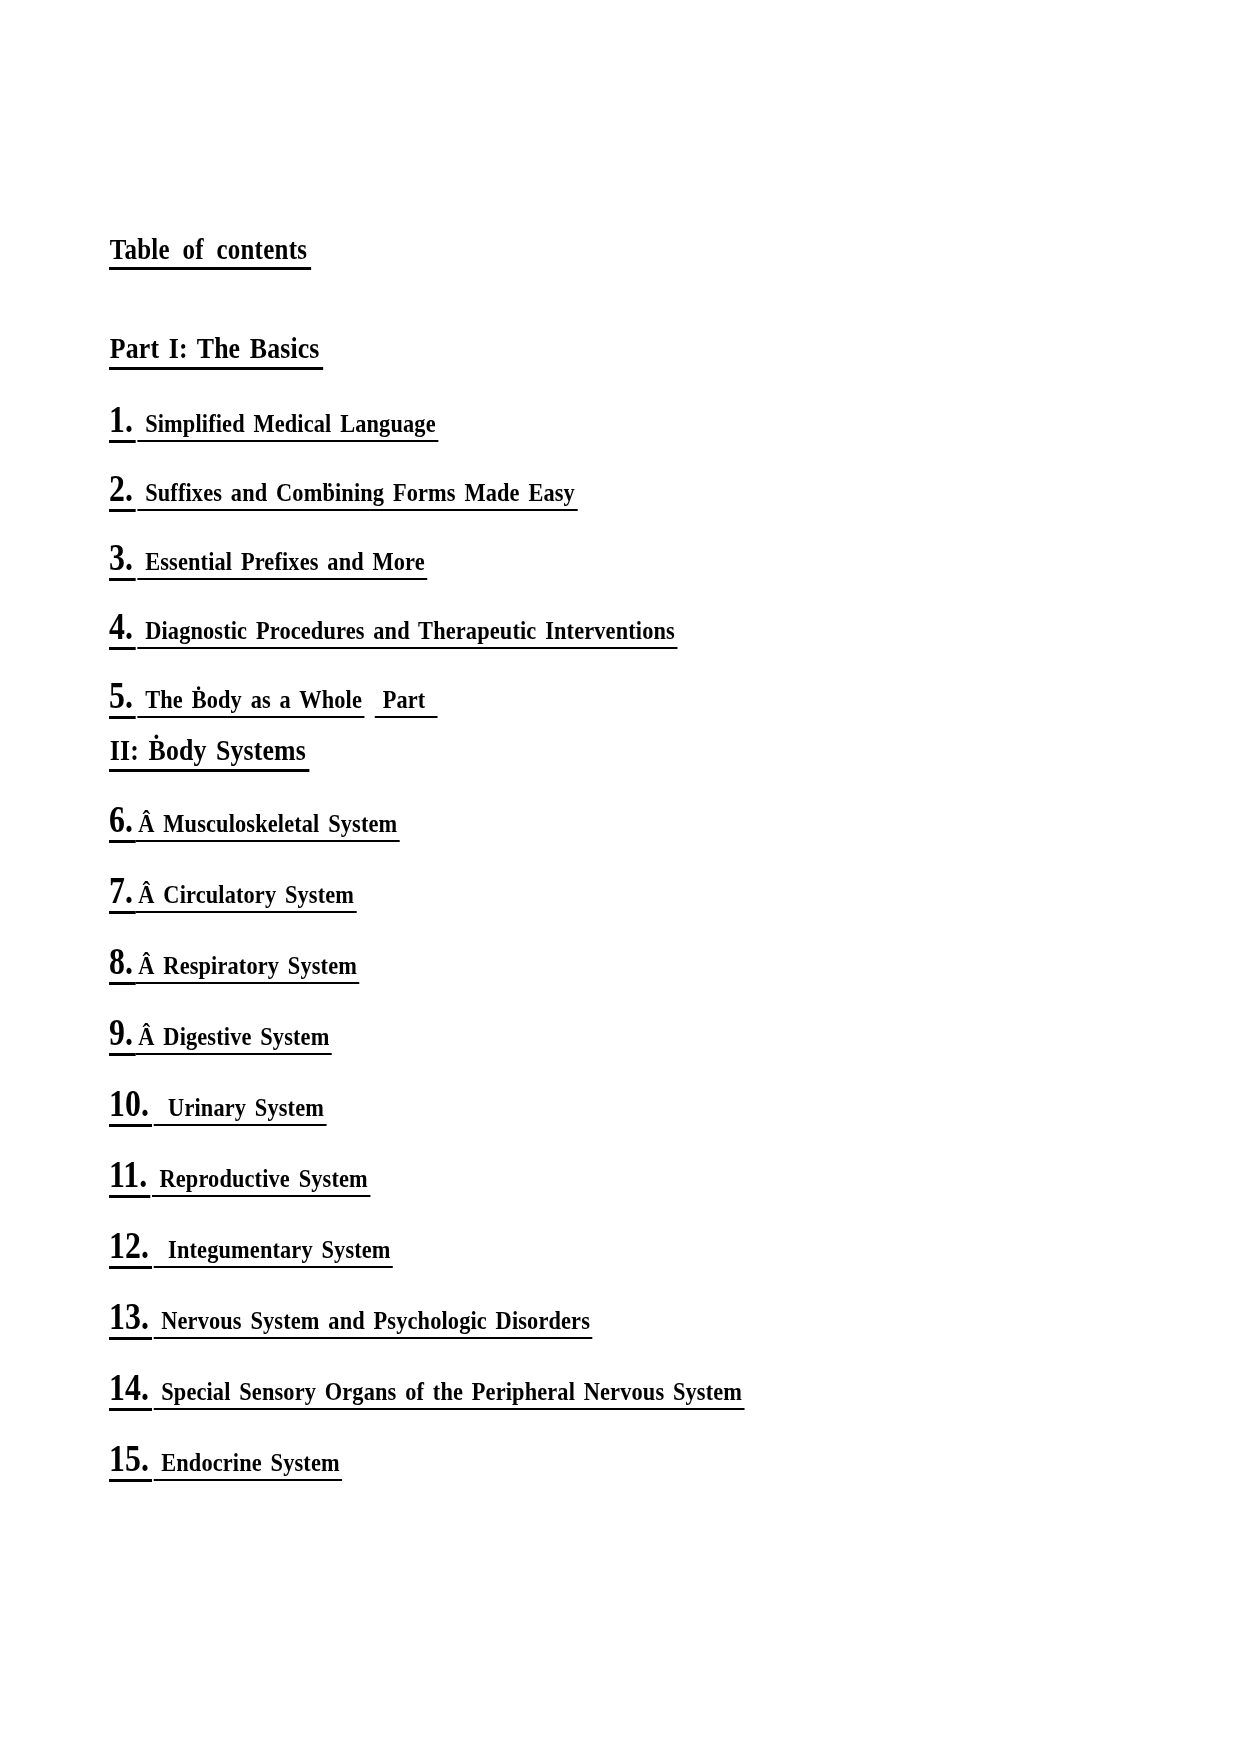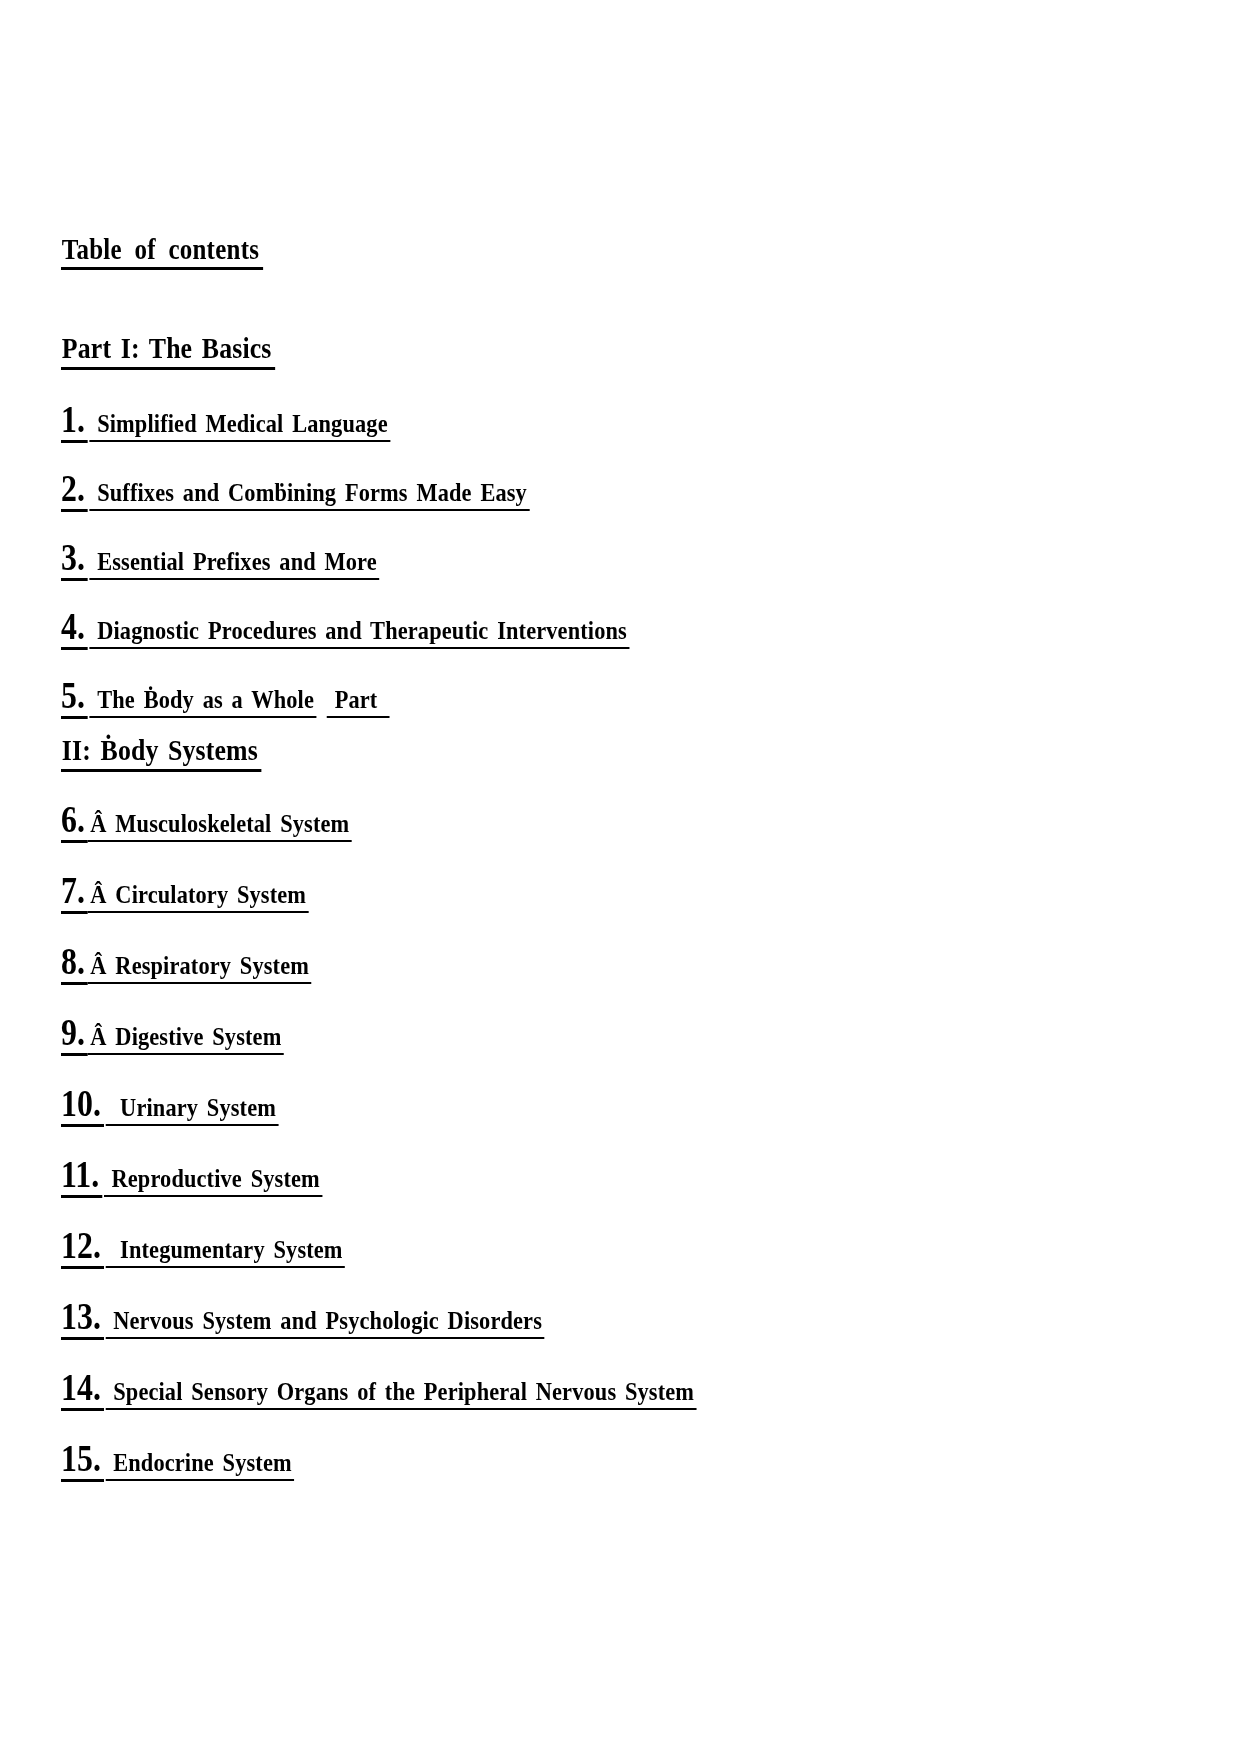--- a/index.html
+++ b/index.html
@@ -11,21 +11,21 @@
     width: 1241px;
     height: 1754px;
     font-family: "Liberation Serif", "DejaVu Serif", serif;
     color: #000000;
     overflow: hidden;
   }
   .doc {
     box-sizing: border-box;
     width: 1241px;
     height: 1754px;
-    padding: 230px 40px 0 61px;
+    padding: 230px 40px 0 109px;
     background: #ffffff;
   }
   .line {
     margin: 0;
     white-space: nowrap;
     transform: scaleX(0.86);
     transform-origin: 0 0;
     font-weight: 700;
     word-spacing: 0.22em;
     letter-spacing: 0.01em;

